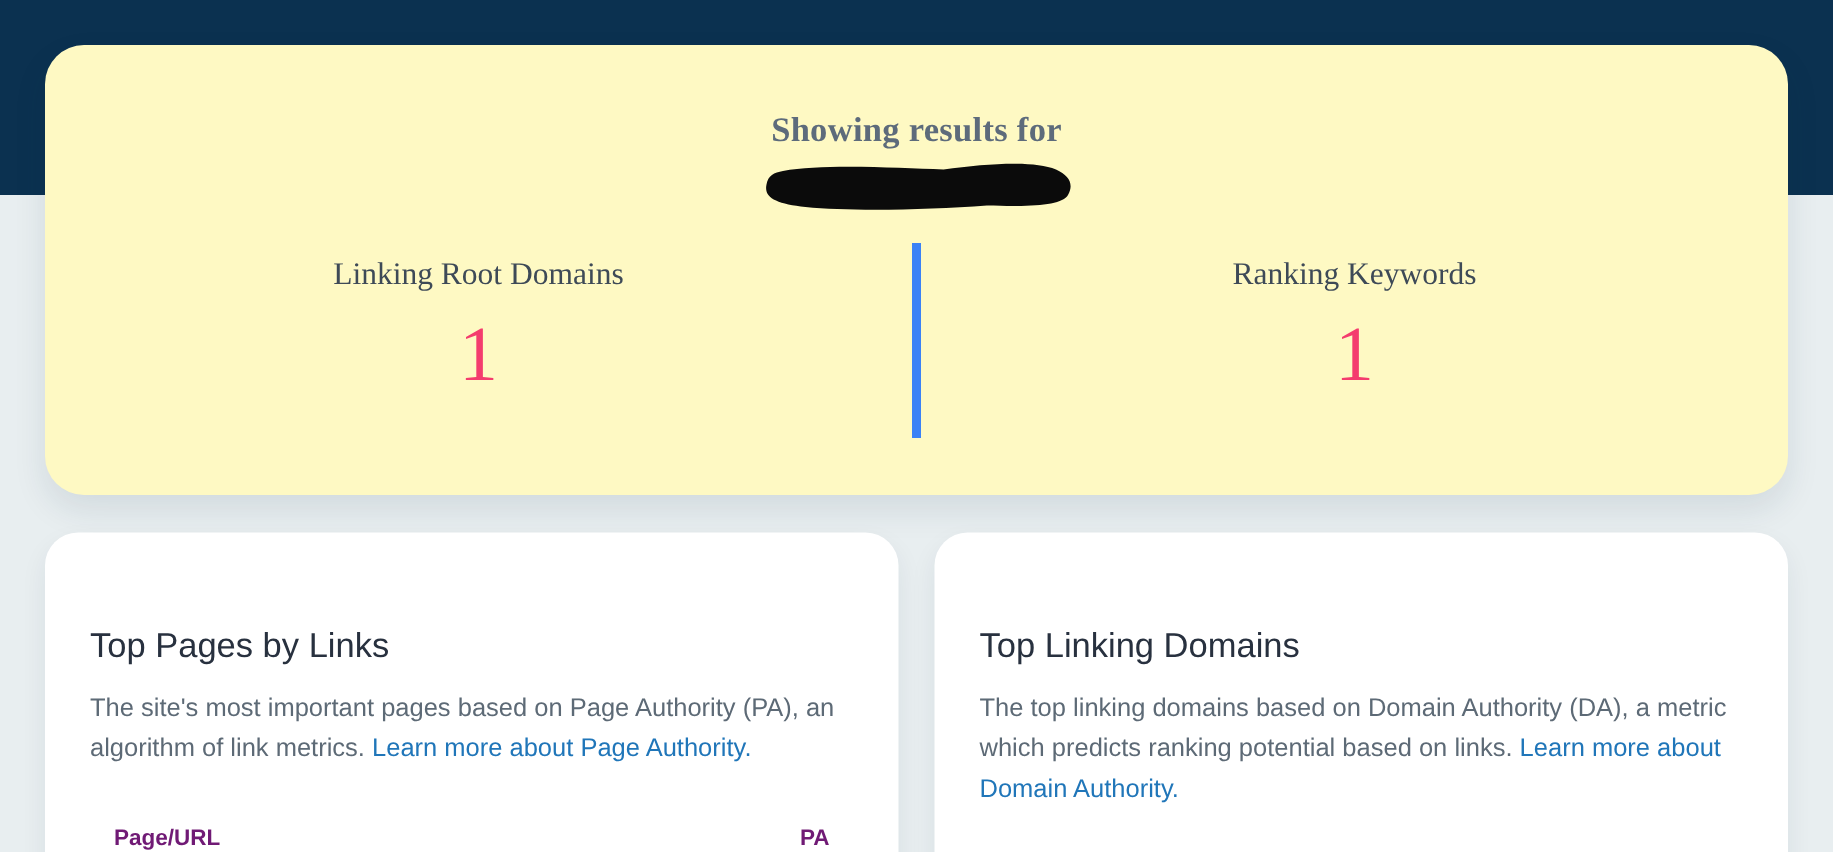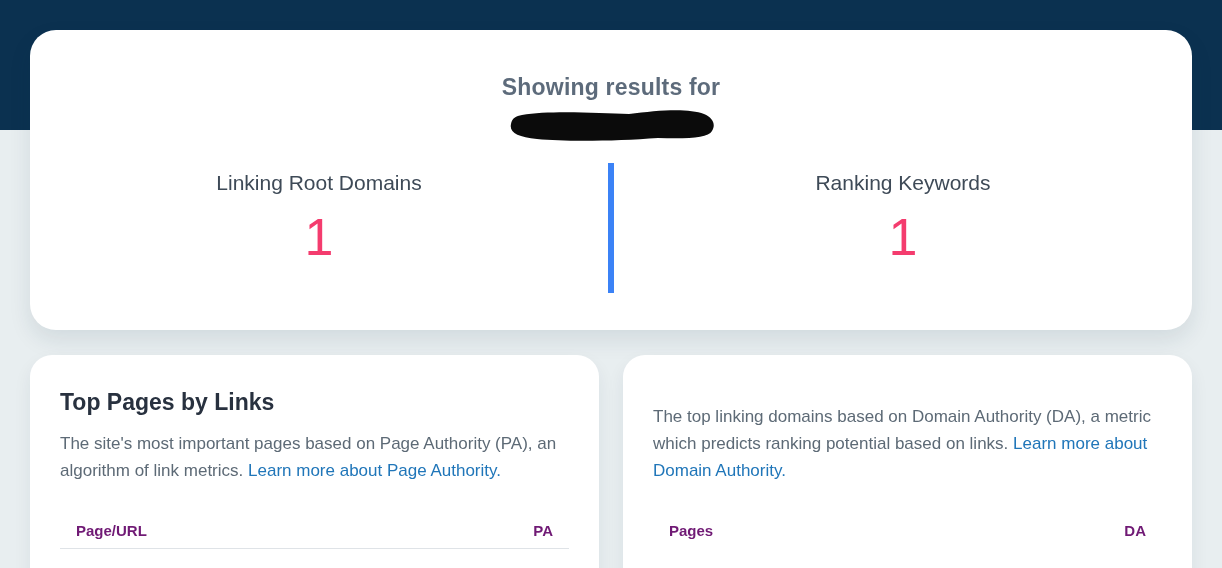--- a/index.html
+++ b/index.html
@@ -10,24 +10,25 @@
     background: #e8eef0;
   }
   .navy-band {
     position: absolute; top: 0; left: 0;
     width: 1222px; height: 130px;
     background: #0b3150;
   }
   .top-card {
     position: absolute; top: 30px; left: 30px;
     width: 1162px; height: 300px;
-    background: #ffffff;
+    background: #fef9c3;
     border-radius: 26px;
     box-shadow: 0 10px 22px rgba(20, 45, 70, 0.10);
     text-align: center;
+    font-family: Liberation Serif, serif;
   }
   .showing-title {
     margin-top: 44px;
     font-size: 23px;
     font-weight: 700;
     color: #5d6b7b;
     letter-spacing: 0.2px;
   }
   .redaction-wrap {
     margin-top: 6px;
@@ -66,22 +67,23 @@
   .panel-card {
     flex: 1 1 0;
     background: #ffffff;
     border-radius: 22px;
     box-shadow: 0 8px 18px rgba(20, 45, 70, 0.07);
     padding: 34px 30px 30px 30px;
     height: 340px;
   }
   .panel-title {
     font-size: 23px;
-    font-weight: 700;
+    font-weight: 400;
     color: #28313f;
+    margin-top: 28px;
   }
   .panel-desc {
     margin-top: 14px;
     font-size: 17px;
     line-height: 27px;
     color: #5d6a76;
     max-width: 515px;
   }
   .panel-desc a {
     color: #2076b9;
@@ -141,20 +143,21 @@
       <a>Learn more about Page Authority.</a>
     </div>
     <div class="table-head">
       <span>Page/URL</span>
       <span>PA</span>
     </div>
     <hr class="table-divider">
   </div>
 
   <div class="panel-card">
+    <div class="panel-title">Top Linking Domains</div>
     <div class="panel-desc">
       <span>The top linking domains based on Domain Authority (DA), a metric which predicts ranking potential based on links.</span>
       <a>Learn more about Domain Authority.</a>
     </div>
     <div class="table-head">
       <span>Pages</span>
       <span>DA</span>
     </div>
   </div>
 

